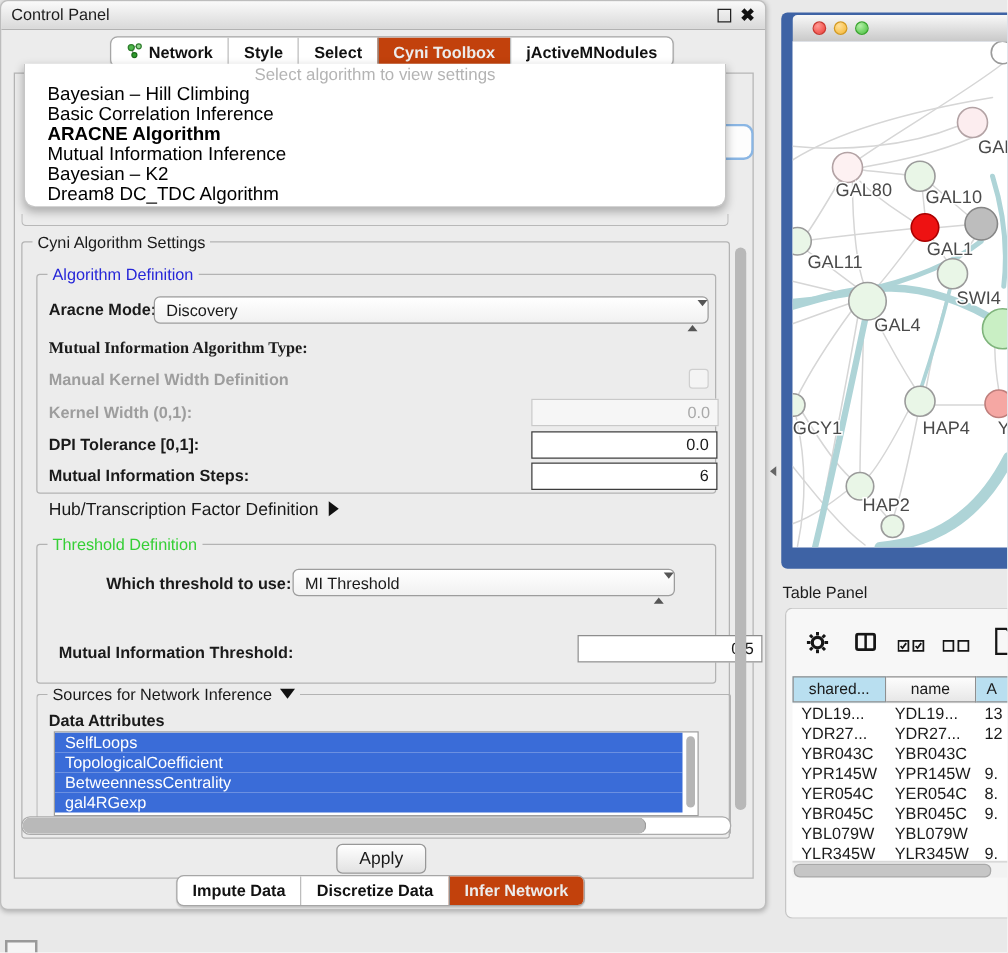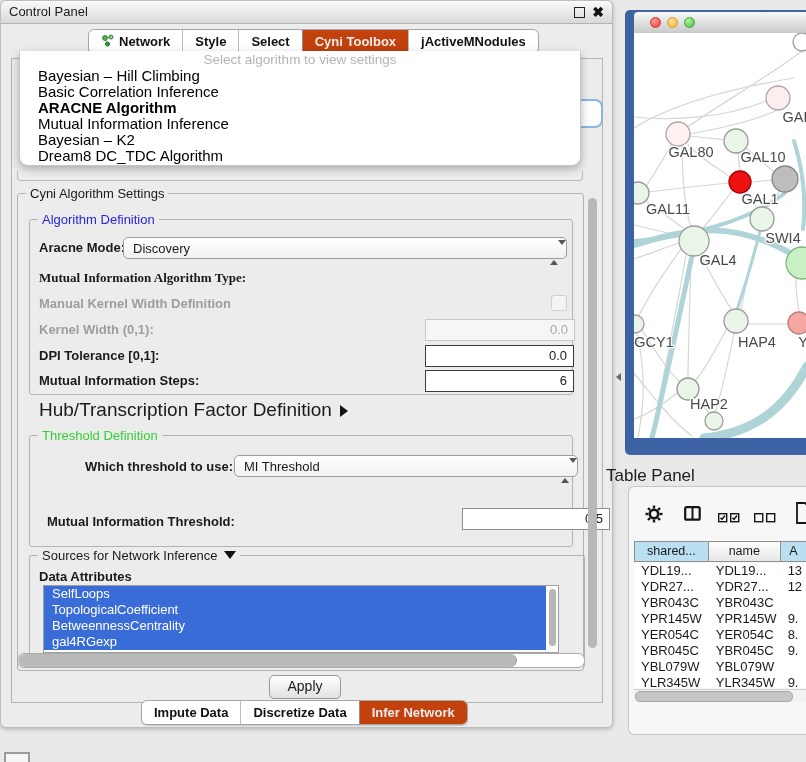--- a/index.html
+++ b/index.html
@@ -69,21 +69,21 @@
     border-bottom:1px solid #8f8f8f;border-radius:4px 0 0 0;}
   .tl{position:absolute;top:5px;width:11px;height:11px;border-radius:50%;}
   .tl.red{background:radial-gradient(circle at 35% 30%,#ff9a94,#ee3b35);border:1px solid #c93a33;box-sizing:border-box;}
   .tl.yel{background:radial-gradient(circle at 35% 30%,#ffe09a,#f5b52e);border:1px solid #d39a22;box-sizing:border-box;}
   .tl.grn{background:radial-gradient(circle at 35% 30%,#b4f0a8,#43bf38);border:1px solid #3aa52f;box-sizing:border-box;}
   .net-canvas{position:absolute;left:9px;top:23px;width:172px;height:405px;background:#fff;overflow:hidden;}
   .collapse-arrow{position:absolute;left:616px;top:373px;width:0;height:0;
     border-top:4px solid transparent;border-bottom:4px solid transparent;border-right:5px solid #666;}
   .top-tick{position:absolute;left:10px;top:0;width:2px;height:6px;background:#b9b9b9;}
   
-  .tp-label{position:absolute;left:606px;top:466px;font-size:17px;color:#1c1c1c;}
+  .tp-label{position:absolute;left:626px;top:466px;font-size:13px;color:#1c1c1c;}
   .table-window{position:absolute;left:628px;top:486px;width:178px;height:247px;background:#f7f7f7;
     border:1px solid #c6c6c6;border-right:none;border-radius:6px 0 0 6px;overflow:hidden;}
   .tp-toolbar{position:absolute;left:0;top:14px;right:0;height:32px;}
   .tp-toolbar .ico{position:absolute;top:4px;}
   .thead{position:absolute;left:5px;top:54px;right:0;height:21px;display:flex;}
   .th{box-sizing:border-box;border:1px solid #8f8f8f;border-left:none;font-size:12.5px;
       text-align:center;line-height:19px;overflow:hidden;white-space:nowrap;}
   .th:first-child{border-left:1px solid #8f8f8f;}
   .th.blue{background:#b9dff0;}
   .th.plain{background:linear-gradient(#fdfdfd,#e7e7e7);}
@@ -158,27 +158,27 @@
 
       <span class="lbl dis" style="left:27px;top:263px;">Kernel Width (0,1):</span>
       <div class="num-input dis" style="left:413px;top:260px;width:142px;">0.0</div>
 
       <span class="lbl" style="left:27px;top:289px;">DPI Tolerance [0,1]:</span>
       <div class="num-input" style="left:413px;top:286px;width:141px;">0.0</div>
 
       <span class="lbl" style="left:27px;top:314px;">Mutual Information Steps:</span>
       <div class="num-input" style="left:413px;top:311px;width:141px;">6</div>
 
-      <span class="lbl" style="left:27px;top:340px;font-weight:normal;font-size:19px;"><span>Hub/Transcription Factor Definition</span><span class="tri-r"></span></span>
+      <span class="lbl" style="left:27px;top:340px;font-weight:normal;font-size:14px;"><span>Hub/Transcription Factor Definition</span><span class="tri-r"></span></span>
 
       <div class="fs" style="left:17px;top:376px;width:542px;height:110px;">
         <span class="legend green">Threshold Definition</span>
       </div>
       <span class="lbl" style="left:73px;top:400px;">Which threshold to use:</span>
-      <div class="combo" style="left:222px;top:396px;width:344px;">
+      <div class="combo" style="left:222px;top:396px;width:306px;">
         <span>MI Threshold</span>
         <span class="spin"><span class="up"></span><span class="dn"></span></span>
       </div>
       <span class="lbl" style="left:35px;top:455px;">Mutual Information Threshold:</span>
       <div class="num-input soft" style="left:409px;top:449px;width:140px;margin-left:41px;">0.5</div>
 
       <div class="fs" style="left:17px;top:496px;width:554px;height:112px;border-bottom:none;">
         <span class="legend"><span>Sources for Network Inference</span><span class="tri-d"></span></span>
       </div>
       <span class="lbl" style="left:27px;top:510px;">Data Attributes</span>

